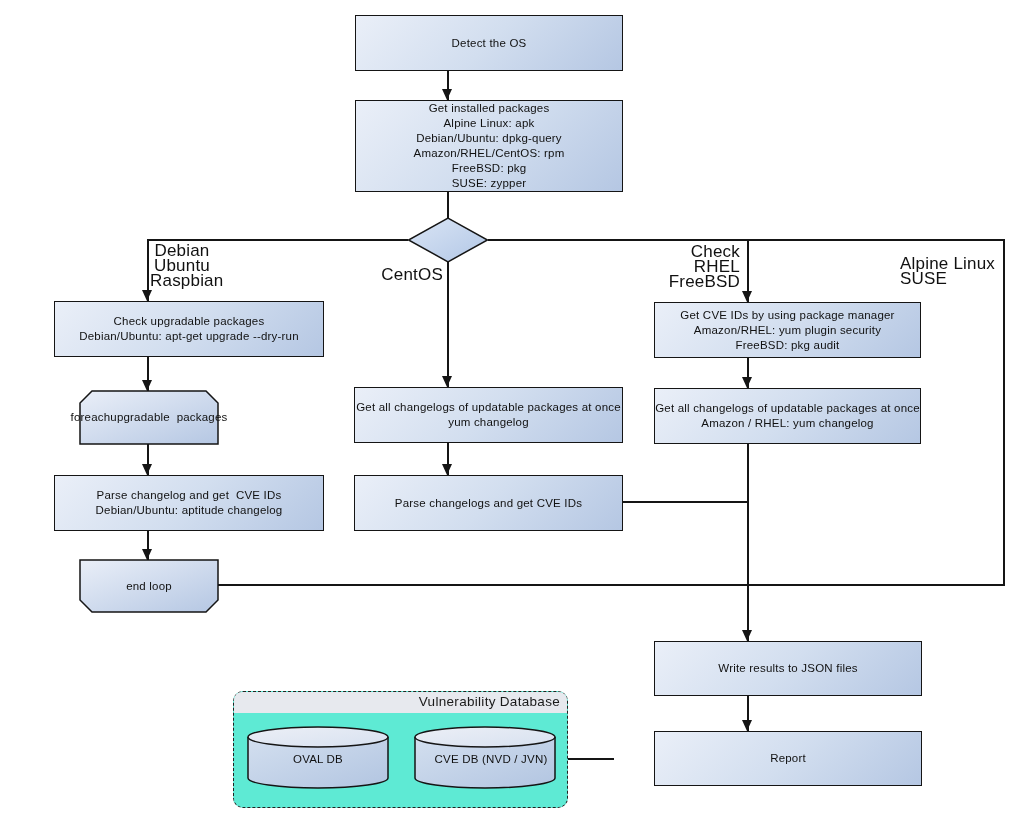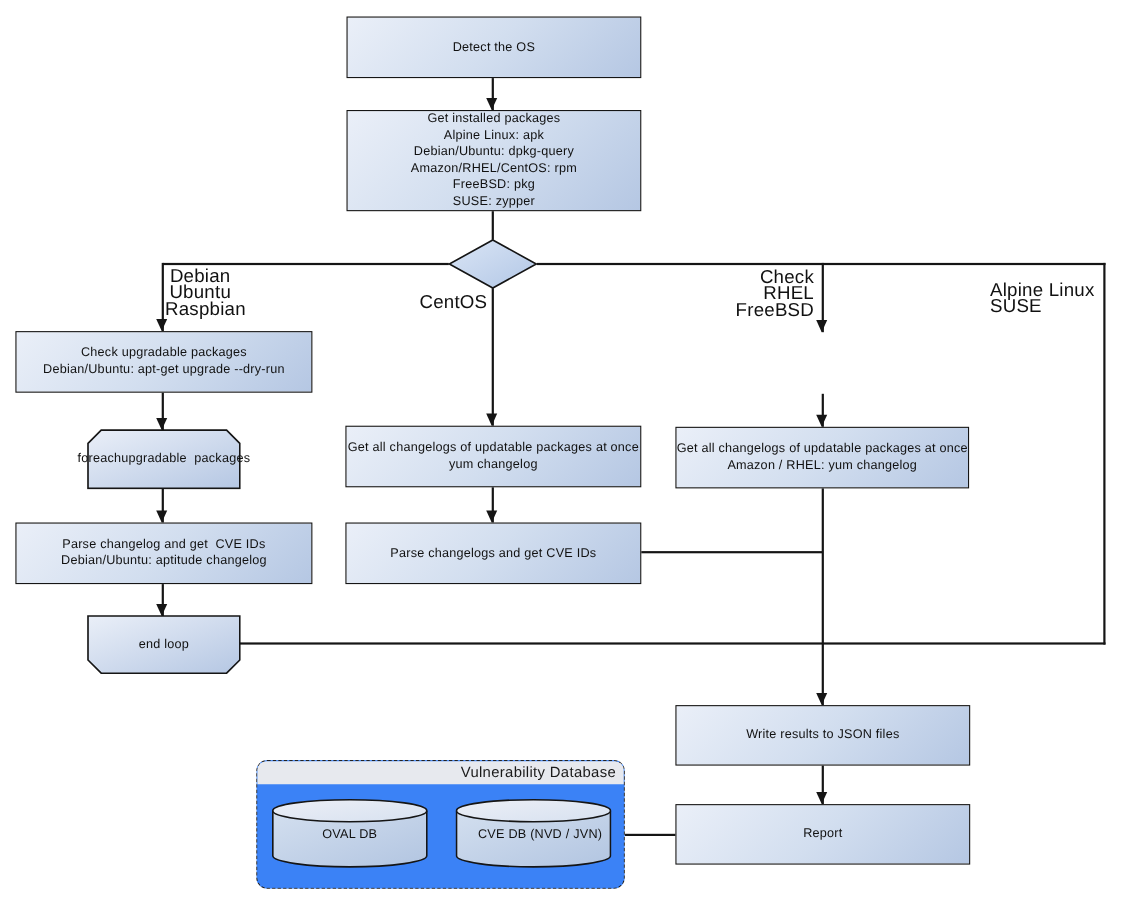--- a/index.html
+++ b/index.html
@@ -18,20 +18,21 @@
     border: 1.5px solid #151515;
     background: linear-gradient(135deg, #eaeff8 0%, #d2deef 50%, #b5c7e3 100%);
     display: flex;
     flex-direction: column;
     align-items: center;
     justify-content: center;
     font-size: 11.5px;
     line-height: 15px;
     text-align: center;
     letter-spacing: 0.2px;
+    margin-left: 40px;
   }
   .nline { white-space: pre; }
   .line { position: absolute; background: #151515; }
   .line.h { height: 1.5px; }
   .line.v { width: 1.5px; }
   .arrow {
     position: absolute;
     width: 0; height: 0;
     border-left: 5.5px solid transparent;
     border-right: 5.5px solid transparent;
@@ -55,21 +56,21 @@
     text-align: center;
     letter-spacing: 0.2px;
   }
   .vulndb {
     position: absolute;
     left: 233px; top: 691px;
     width: 335px; height: 117px;
     box-sizing: border-box;
     border: 1.6px dashed #222;
     border-radius: 10px;
-    background: #3b82f6;
+    background: #5eead4;
   }
   .vulndb-header {
     position: absolute;
     left: 0; top: 0; right: 0;
     height: 21px;
     background: #e7e9ee;
     border-radius: 8px 8px 0 0;
   }
   .vulndb-title {
     position: absolute;
@@ -198,20 +199,25 @@
 
   <div class="node" style="left:314px;top:387px;width:269px;height:56px">
     <div class="nline">Get all changelogs of updatable packages at once</div>
     <div class="nline">yum changelog</div>
   </div>
 
   <div class="node" style="left:314px;top:475px;width:269px;height:56px">
     <div class="nline">Parse changelogs and get CVE IDs</div>
   </div>
 
+  <div class="node" style="left:614px;top:302px;width:267px;height:56px">
+    <div class="nline">Get CVE IDs by using package manager</div>
+    <div class="nline">Amazon/RHEL: yum plugin security</div>
+    <div class="nline">FreeBSD: pkg audit</div>
+  </div>
 
   <div class="node" style="left:614px;top:388px;width:267px;height:56px">
     <div class="nline">Get all changelogs of updatable packages at once</div>
     <div class="nline">Amazon / RHEL: yum changelog</div>
   </div>
 
   <div class="node" style="left:614px;top:731px;width:268px;height:55px">
     <div class="nline">Report</div>
   </div>
 

